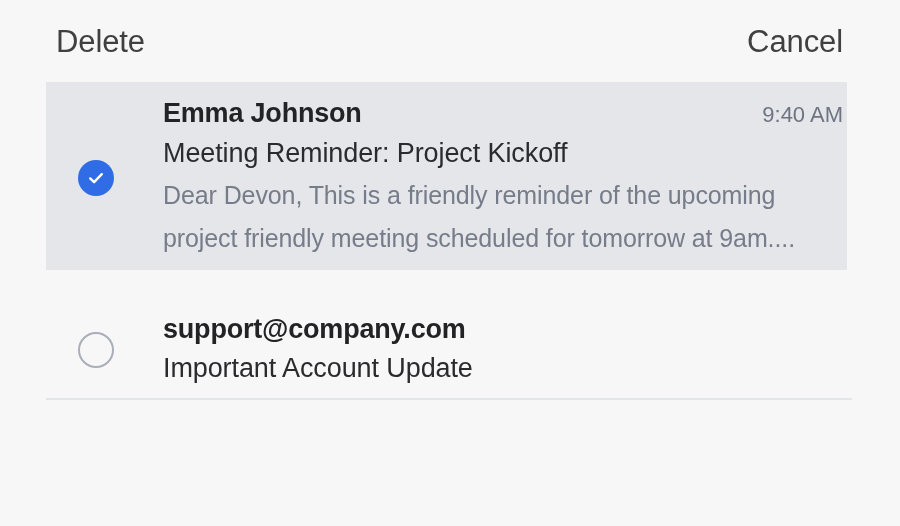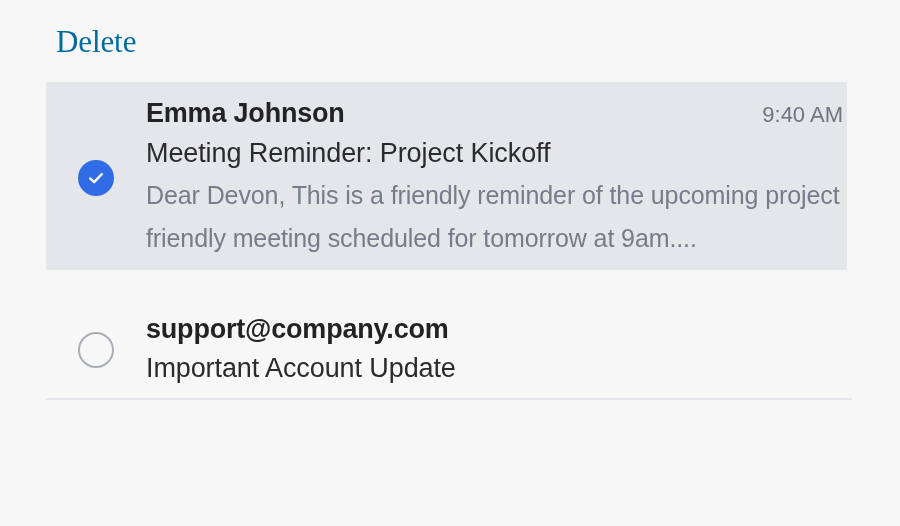--- a/index.html
+++ b/index.html
@@ -28,45 +28,46 @@
     align-items: center;
     justify-content: space-between;
     box-sizing: border-box;
     padding: 0 57px 0 56px;
   }
   .action-btn {
     background: none;
     border: 0;
     padding: 0;
     margin: 0;
-    font-family: Liberation Serif, serif;
+    font-family: Liberation Sans, sans-serif;
     font-size: 31px;
     font-weight: 400;
     line-height: 1;
-    color: #0369a1;
+    color: #404040;
     cursor: pointer;
     letter-spacing: -0.1px;
     white-space: nowrap;
   }
 
   
   .mail-list {
     position: absolute;
     top: 82px;
     left: 0;
     width: 900px;
   }
 
   .mail-row {
     position: relative;
     display: flex;
     align-items: flex-start;
     box-sizing: border-box;
     margin: 0 53px 0 46px;
     padding: 14px 0 10px 0;
+    gap: 17px;
   }
   .mail-row.selected {
     background: #e4e6ea;
   }
 
   
   .check-col {
     flex: 0 0 auto;
     width: 100px;
     align-self: center;
@@ -150,20 +151,21 @@
     background: #e4e5e9;
     margin: 0 48px 0 46px;
   }
   .spacer-sm { height: 28px; }
 </style>
 </head>
 <body>
 
 <div class="action-bar">
   <button class="action-btn">Delete</button>
+  <button class="action-btn">Cancel</button>
 </div>
 
 <div class="mail-list">
 
   <div class="mail-row selected">
     <div class="check-col">
       <span class="checkbox checked">
         <svg width="20" height="20" viewBox="0 0 20 20" aria-hidden="true">
           <path d="M4.2 10.4 L8.1 14.2 L15.8 6.2" fill="none" stroke="#ffffff" stroke-width="2.4" stroke-linecap="round" stroke-linejoin="round"></path>
         </svg>

